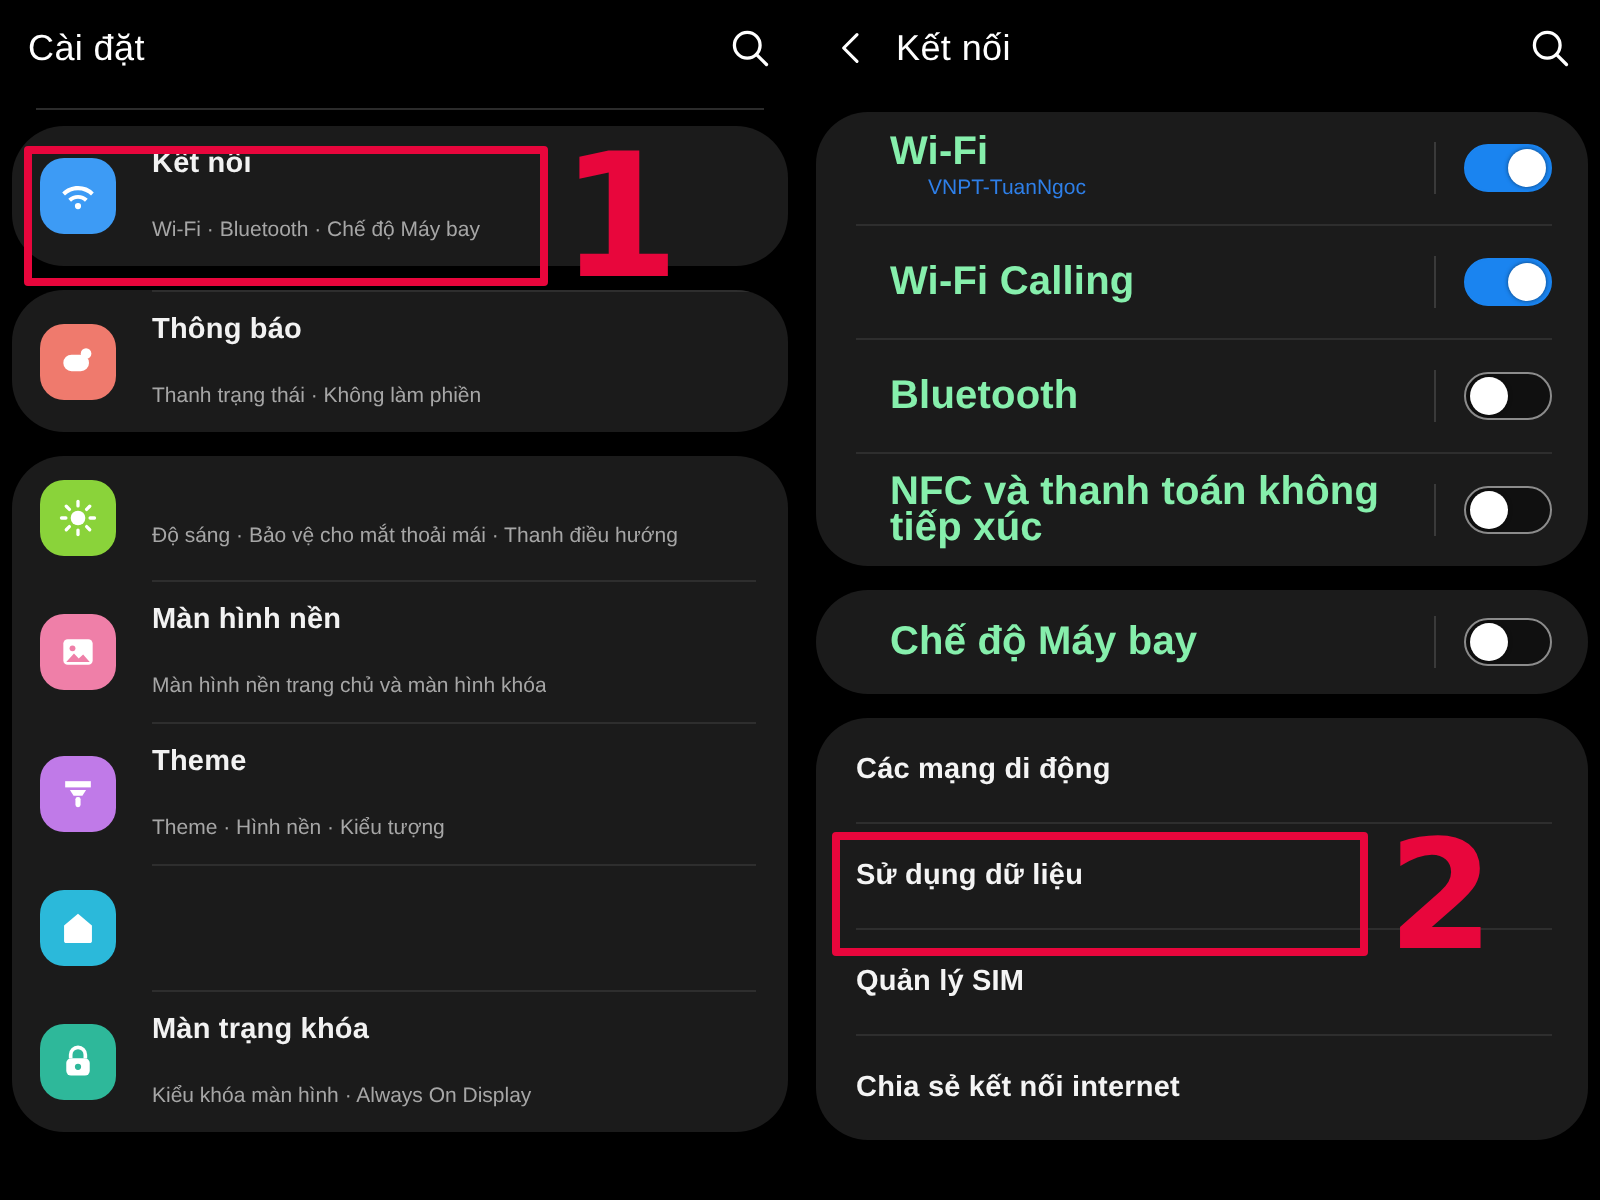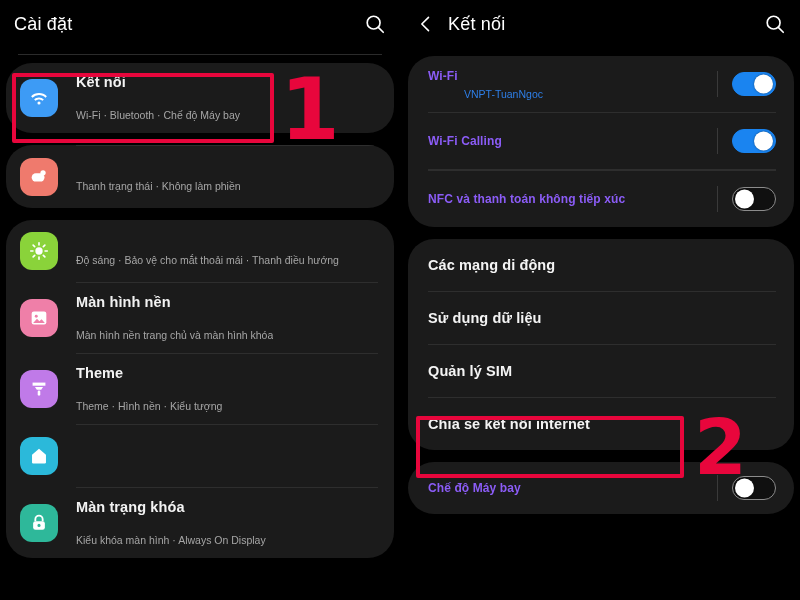--- a/index.html
+++ b/index.html
@@ -109,25 +109,26 @@
   
   .trow {
     display: flex;
     align-items: center;
     padding: 0 18px 0 20px;
     min-height: 56px;
     position: relative;
   }
   .trow .tcol { flex: 1; display:flex; flex-direction:column; justify-content:center; }
   .trow .ttitle {
-    color: #8b5cf6;
-    font-size: 12px;
+    color: #86efac;
+    font-size: 20px;
     font-weight: 700;
     line-height: 18px;
     letter-spacing: .1px;
+    margin-left: 17px;
   }
   .trow .tsub {
     color: #2e7fe8;
     font-size: 10.5px;
     line-height: 14px;
     margin-top: 2px;
     margin-left: 36px;
   }
   .trow .tsep {
     width: 1px;
@@ -237,20 +238,21 @@
       <div class="card">
         <div class="inner-rule"></div>
         <div class="srow">
           <div class="ico-badge" style="background:#ef7a6d">
             <svg width="22" height="22" viewBox="0 0 24 24" fill="#fff">
               <rect x="4" y="8" width="14" height="9" rx="4.5"></rect>
               <circle cx="16.4" cy="7.4" r="2.9"></circle>
             </svg>
           </div>
           <div class="texts">
+            <div class="title">Thông báo</div>
             <div class="sub">Thanh trạng thái  ·  Không làm phiền</div>
           </div>
         </div>
       </div>
 
       <div class="card">
 
         <div class="srow">
           <div class="ico-badge" style="background:#8ad33a">
             <svg width="22" height="22" viewBox="0 0 24 24" fill="#fff">
@@ -370,63 +372,72 @@
           <div class="tcol">
             <div class="ttitle">Wi-Fi Calling</div>
           </div>
           <div class="tsep"></div>
           <div class="switch on">
             <div class="knob"></div>
           </div>
         </div>
         <div class="rule-r"></div>
 
+        <div class="trow">
+          <div class="tcol">
+            <div class="ttitle">Bluetooth</div>
+          </div>
+          <div class="tsep"></div>
+          <div class="switch off">
+            <div class="knob"></div>
+          </div>
+        </div>
         <div class="rule-r"></div>
 
         <div class="trow">
           <div class="tcol">
             <div class="ttitle">NFC và thanh toán không tiếp xúc</div>
           </div>
           <div class="tsep"></div>
           <div class="switch off">
             <div class="knob"></div>
           </div>
         </div>
 
       </div>
 
       <div class="card">
-        <div class="nrow">
-          <div class="ntitle">Các mạng di động</div>
-        </div>
-        <div class="rule-r"></div>
-        <div class="nrow">
-          <div class="ntitle">Sử dụng dữ liệu</div>
-        </div>
-        <div class="rule-r"></div>
-        <div class="nrow">
-          <div class="ntitle">Quản lý SIM</div>
-        </div>
-        <div class="rule-r"></div>
-        <div class="nrow">
-          <div class="ntitle">Chia sẻ kết nối internet</div>
-        </div>
-      </div>
-
-      <div class="card">
         <div class="trow" style="min-height:52px;">
           <div class="tcol">
             <div class="ttitle">Chế độ Máy bay</div>
           </div>
           <div class="tsep"></div>
           <div class="switch off">
             <div class="knob"></div>
           </div>
         </div>
       </div>
 
+      <div class="card">
+        <div class="nrow">
+          <div class="ntitle">Các mạng di động</div>
+        </div>
+        <div class="rule-r"></div>
+        <div class="nrow">
+          <div class="ntitle">Sử dụng dữ liệu</div>
+        </div>
+        <div class="rule-r"></div>
+        <div class="nrow">
+          <div class="ntitle">Quản lý SIM</div>
+        </div>
+        <div class="rule-r"></div>
+        <div class="nrow">
+          <div class="ntitle">Chia sẻ kết nối internet</div>
+        </div>
+      </div>
+
     </div>
   </div>
 
   <div class="anno-box" id="anno-box-2"></div>
   <div class="anno-num" id="anno-num-2">2</div>
 
 </div>
 
 </body></html>

